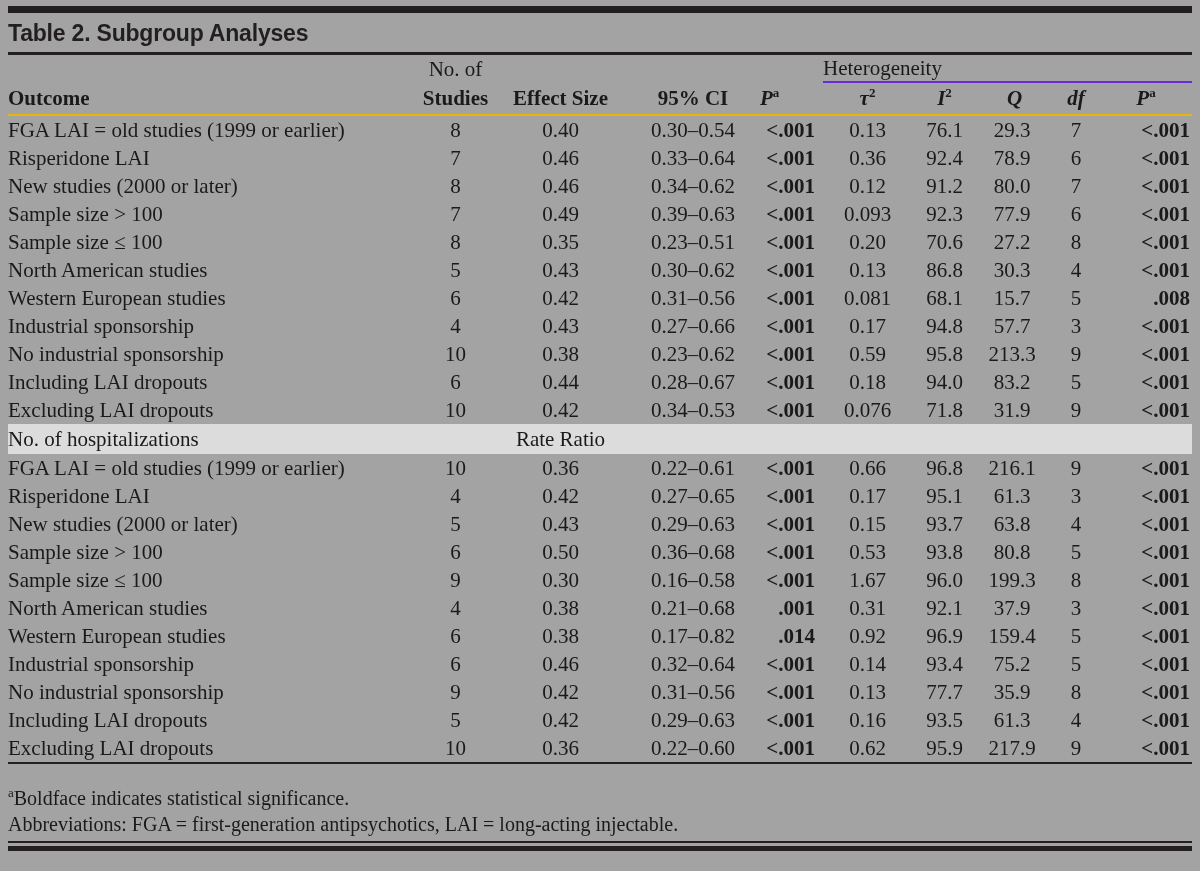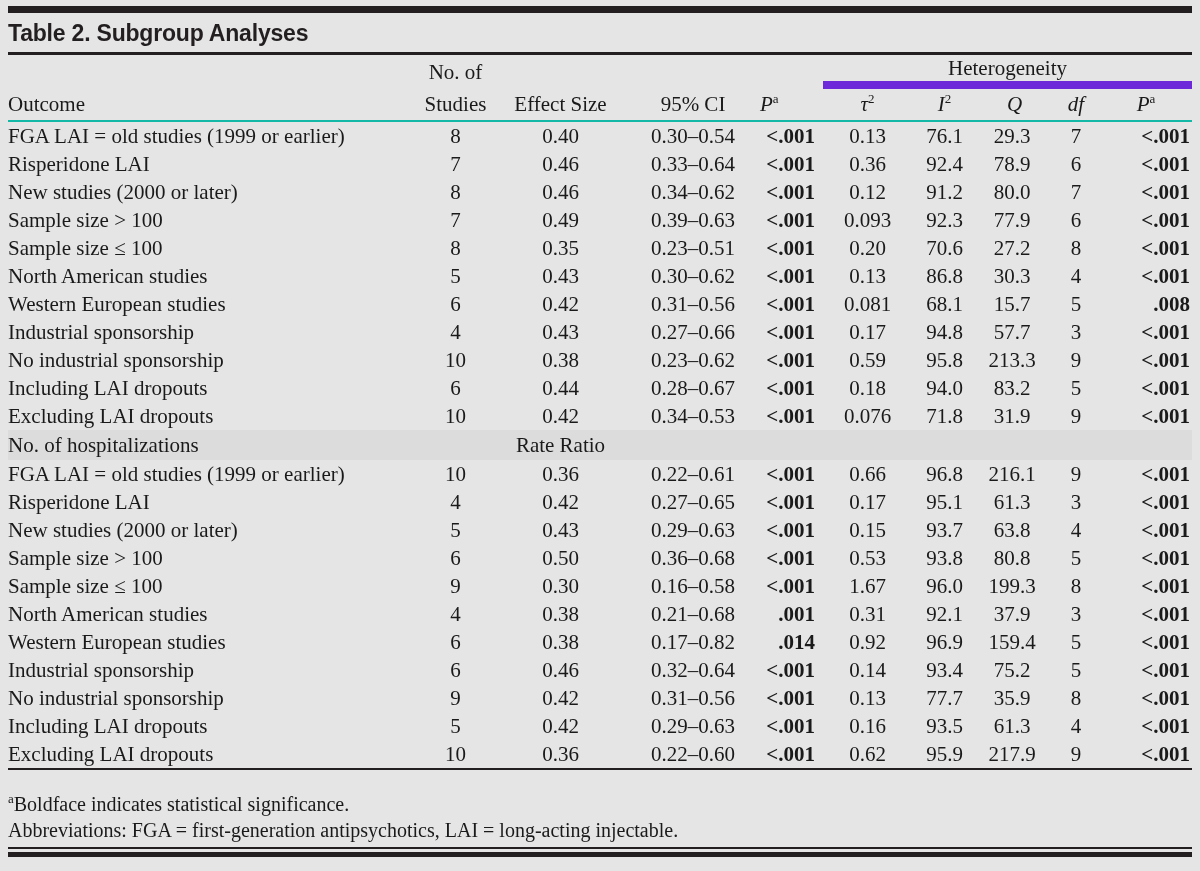--- a/index.html
+++ b/index.html
@@ -1,20 +1,20 @@
 <!DOCTYPE html>
 <html><head>
 <meta charset="utf-8">
 <style>
   html, body { margin: 0; padding: 0; background: #ffffff; }
   .page {
     position: relative;
     width: 1200px;
     height: 871px;
-    background: #e5e5e5;
+    background: #a3a3a3;
     overflow: hidden;
     font-family: "Liberation Serif", serif;
     color: #1a1a1a;
     box-sizing: border-box;
     padding: 6px 8px 0 8px;
   }
   .topbar { height: 7px; background: #231f20; width: 1184px; }
   .title {
     font-family: "Liberation Sans", sans-serif;
     font-weight: 700;
@@ -33,22 +33,22 @@
   }
   th, td {
     padding: 0;
     font-size: 21px;
     font-weight: 400;
     vertical-align: bottom;
     white-space: nowrap;
     overflow: visible;
   }
   thead tr.h1 th { line-height: 26px; font-weight: 400; }
-  thead tr.h2 th { line-height: 30px; border-bottom: 2px solid #14b8a6; padding-bottom: 1px; font-weight: 400; }
-  .spanner { text-align: center; border-bottom: 8px solid #6d28d9; }
+  thead tr.h2 th { line-height: 30px; border-bottom: 2px solid #eab308; padding-bottom: 1px; font-weight: 700; }
+  .spanner { text-align: left; border-bottom: 2px solid #6d28d9; }
 
   tbody tr.band td { background: #dcdcdc; line-height: 30px; }
   tbody tr.r td { line-height: 28px; }
 
   .c-left   { text-align: left; }
   .c-center { text-align: center; }
   .c-p      { text-align: right; padding-right: 8px;  font-weight: 700; }
   .c-q      { text-align: center; padding-right: 5px; }
   .c-phet   { text-align: right; padding-right: 2px;  font-weight: 700; }
   .h-p1     { text-align: left; padding-left: 2px; }

